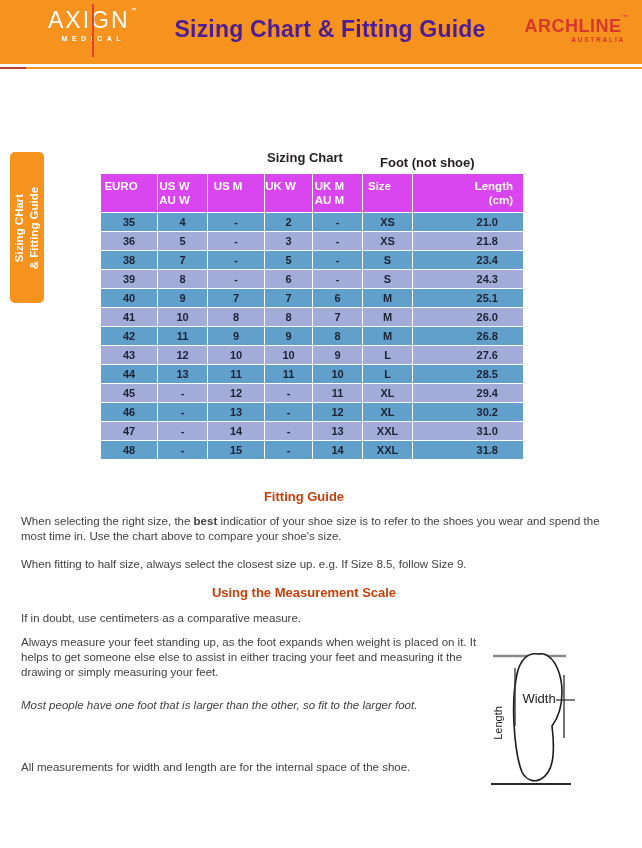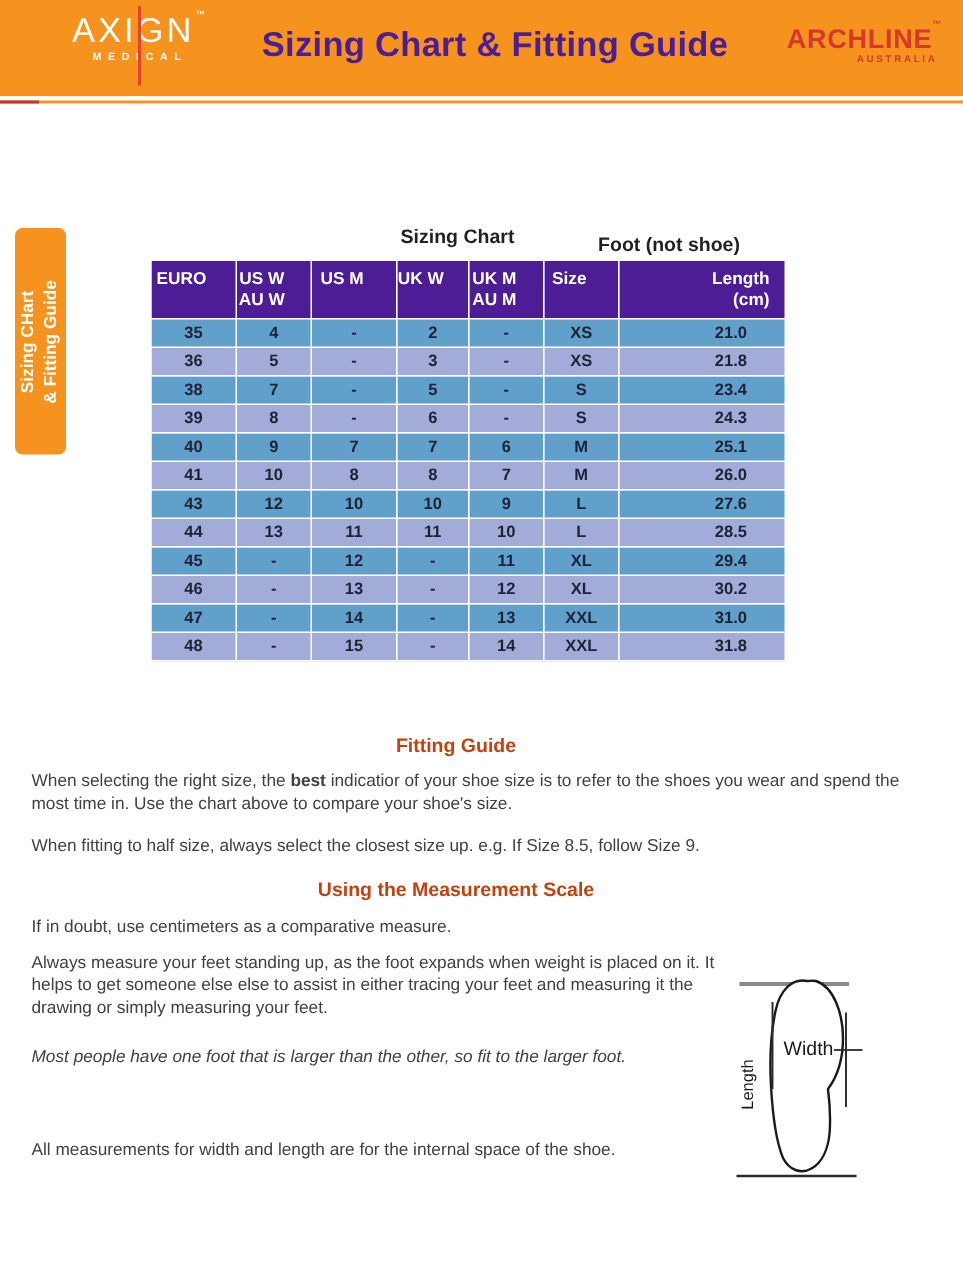--- a/index.html
+++ b/index.html
@@ -26,29 +26,29 @@
   .side-tab{position:absolute;left:10px;top:152px;width:34px;height:151px;
             background:#F6921E;border-radius:5px;}
   .side-tab-text{position:absolute;left:50%;top:50%;
                  transform:translate(-50%,-50%) rotate(-90deg);
                  width:150px;text-align:center;color:#fff;font-weight:bold;
                  font-size:11.5px;line-height:1.3;white-space:nowrap;}
 
   
   .chart-title{position:absolute;left:100px;top:150px;width:410px;text-align:center;
                font-size:13px;font-weight:bold;color:#231F20;}
-  .chart-note{position:absolute;left:380px;top:155px;width:132px;text-align:center;
+  .chart-note{position:absolute;left:380px;top:155px;width:132px;text-align:left;
               font-size:13px;font-weight:bold;color:#231F20;}
   table.size-table{position:absolute;left:100px;top:173px;width:423px;
                    border-collapse:collapse;table-layout:fixed;}
   .size-table col.c1{width:57px}.size-table col.c2{width:50px}
   .size-table col.c3{width:57px}.size-table col.c4{width:48px}
   .size-table col.c5{width:50px}.size-table col.c6{width:50px}
   .size-table col.c7{width:111px}
-  .size-table th{background:#4c1d95;color:#fff;font-size:11.5px;font-weight:bold;
+  .size-table th{background:#d946ef;color:#fff;font-size:11.5px;font-weight:bold;
                  text-align:center;vertical-align:top;padding:5px 16px 3px 0;height:30px;
                  border:1px solid #fff;line-height:1.25;}
   .size-table th.len{text-align:right;padding-right:10px;}
   .size-table td{font-size:11px;font-weight:bold;color:#1E2235;text-align:center;
                  height:18px;border:1px solid #fff;padding:0;}
   .size-table td.len{text-align:right;padding-right:25px;}
   .size-table tbody tr:nth-child(odd) td{background:#60A0CB;}
   .size-table tbody tr:nth-child(even) td{background:#A3ABD9;}
 
   
@@ -187,20 +187,29 @@
         <tr>
           <td>41</td>
           <td>10</td>
           <td>8</td>
           <td>8</td>
           <td>7</td>
           <td>M</td>
           <td class="len">26.0</td>
         </tr>
         <tr>
+          <td>42</td>
+          <td>11</td>
+          <td>9</td>
+          <td>9</td>
+          <td>8</td>
+          <td>M</td>
+          <td class="len">26.8</td>
+        </tr>
+        <tr>
           <td>43</td>
           <td>12</td>
           <td>10</td>
           <td>10</td>
           <td>9</td>
           <td>L</td>
           <td class="len">27.6</td>
         </tr>
         <tr>
           <td>44</td>

